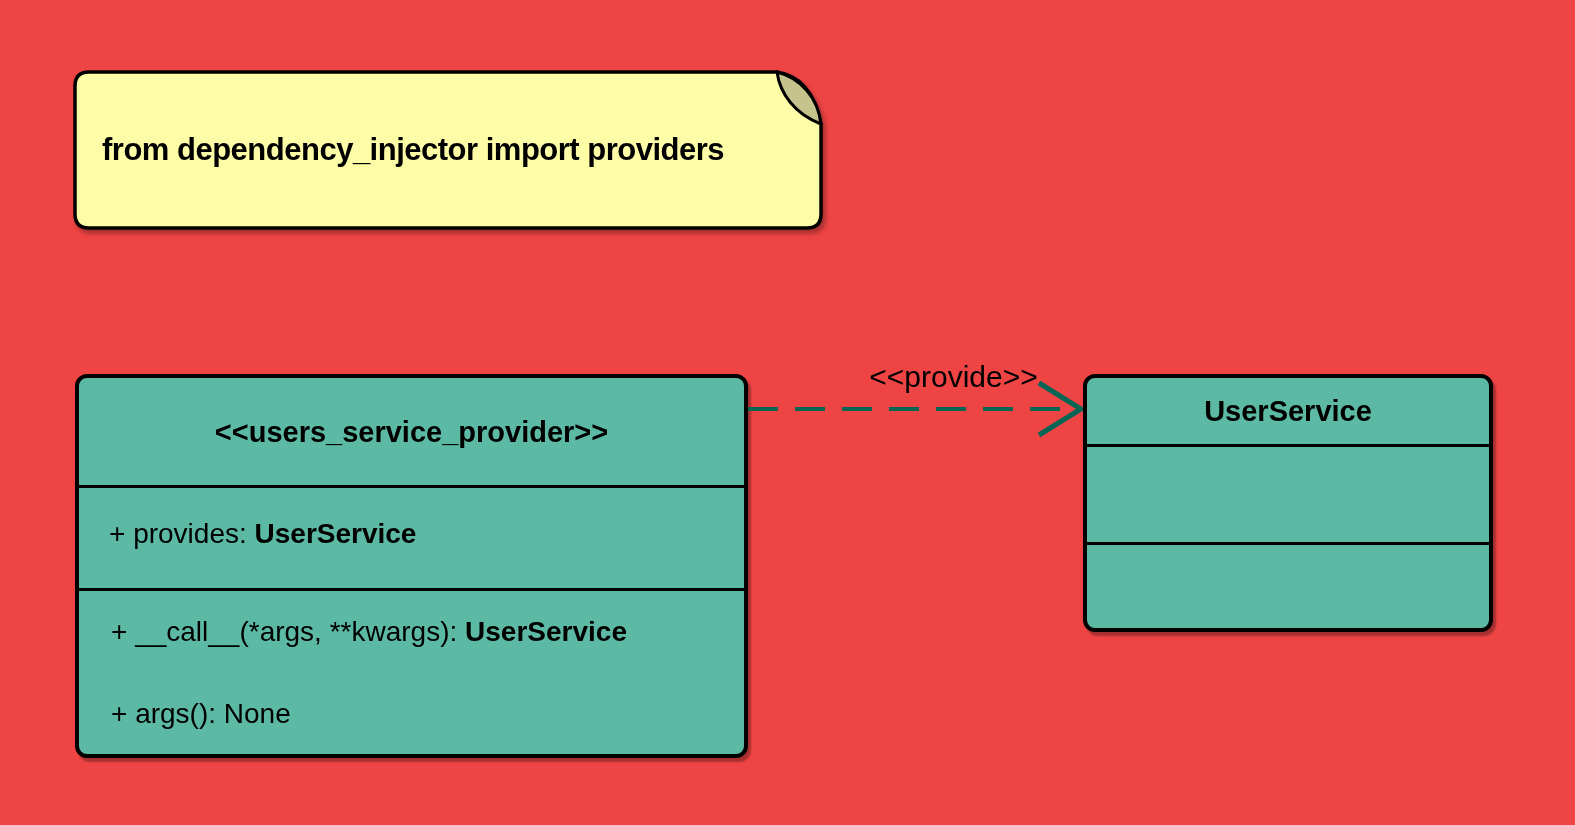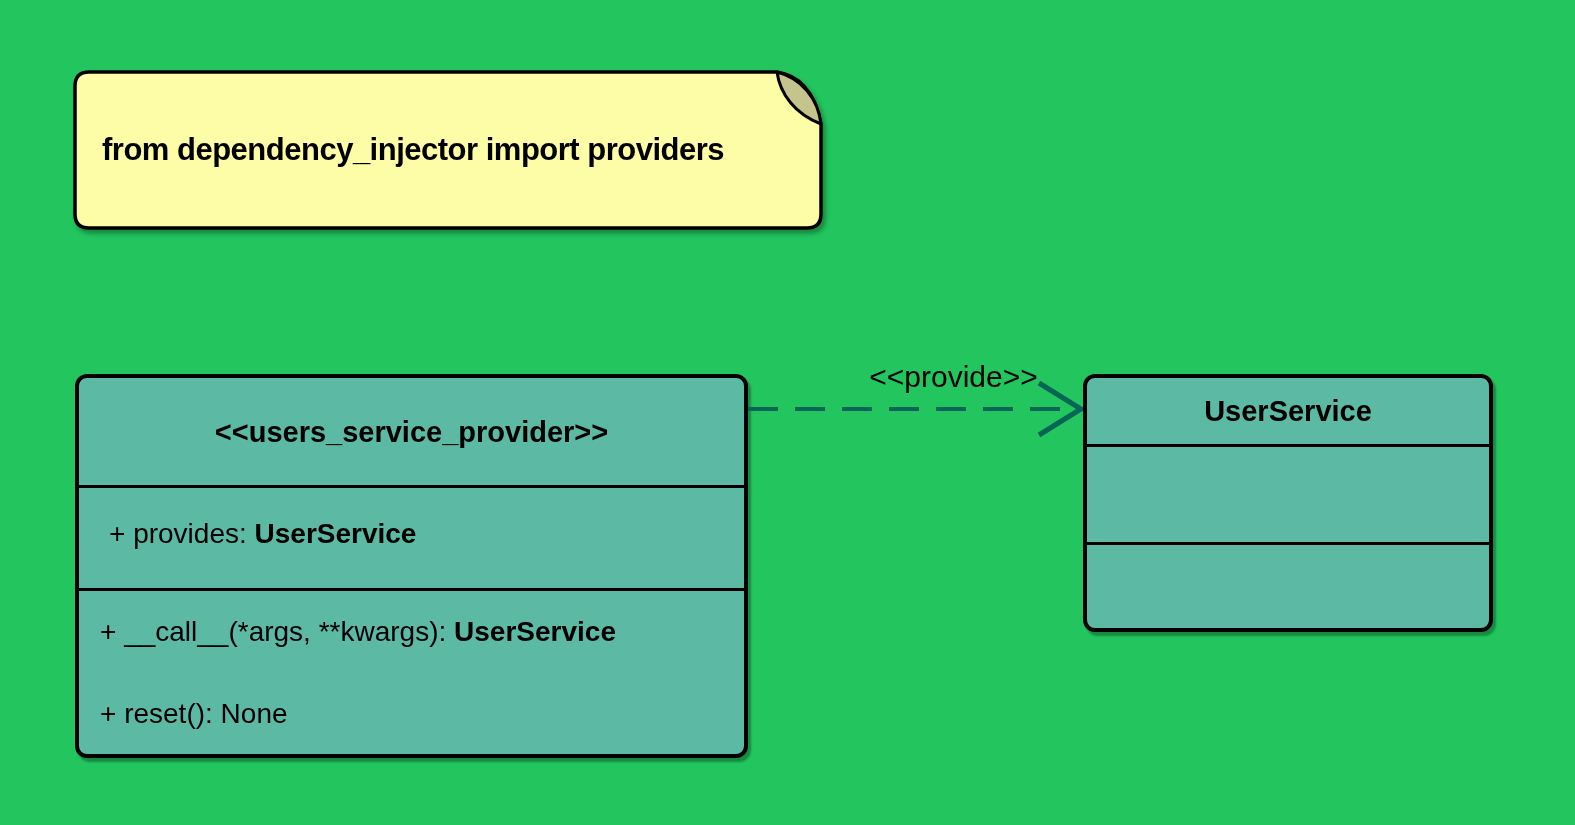--- a/index.html
+++ b/index.html
@@ -3,21 +3,21 @@
 <meta charset="utf-8">
 <style>
   * { margin: 0; padding: 0; box-sizing: border-box; }
   html, body { background: #ffffff; }
   body { font-family: "Liberation Sans", "DejaVu Sans", sans-serif; }
 
   .canvas {
     position: relative;
     width: 1575px;
     height: 825px;
-    background: #22c55e;
+    background: #ef4444;
     overflow: hidden;
     color: #000000;
   }
 
   
   .note-svg {
     position: absolute;
     left: 71px;
     top: 68px;
     filter: drop-shadow(3px 4px 2px rgba(0,0,0,0.30));
@@ -85,21 +85,21 @@
     display: flex;
     flex-direction: column;
     justify-content: center;
     padding: 0 0 8px 21px;
   }
   .provider-methods {
     flex: 1 1 auto;
     display: flex;
     flex-direction: column;
     justify-content: center;
-    padding-left: 12px;
+    padding-left: 23px;
     gap: 42px;
   }
   .member {
     font-size: 28px;
     line-height: 40px;
     white-space: nowrap;
     margin-left: 9px;
   }
   .member b { font-weight: bold; }
 
@@ -146,21 +146,21 @@
     <div class="sec provider-header">
       <div class="hline">&lt;&lt;users_service_provider&gt;&gt;</div>
     </div>
     <div class="divider"></div>
     <div class="sec provider-attrs">
       <div class="member"><span>+ provides: </span><b>UserService</b></div>
     </div>
     <div class="divider"></div>
     <div class="sec provider-methods">
       <div class="member"><span>+ __call__(*args, **kwargs): </span><b>UserService</b></div>
-      <div class="member"><span>+ reset(): None</span><b></b></div>
+      <div class="member"><span>+ args(): None</span><b></b></div>
     </div>
   </div>
 
   <svg class="arrow-svg" width="355" height="120" viewBox="0 0 355 120">
     <line x1="8" y1="59" x2="330" y2="59" stroke-width="4" stroke-dasharray="30 17" stroke="#066655"></line>
     <polyline points="299,33 341,59 299,85" fill="none" stroke-width="5" stroke="#066655"></polyline>
   </svg>
   <div class="arrow-label">&lt;&lt;provide&gt;&gt;</div>
 
   <div class="uml-class service-class" style="background-color: rgb(92, 186, 164);">

